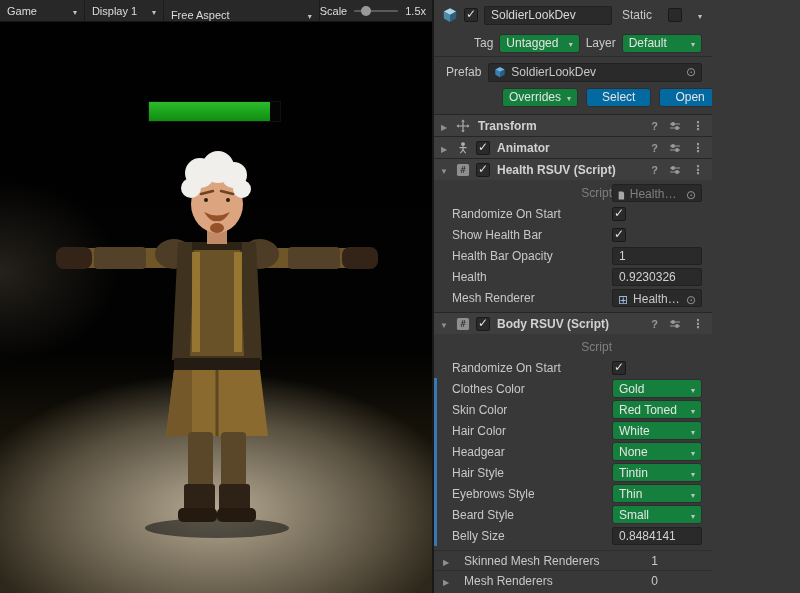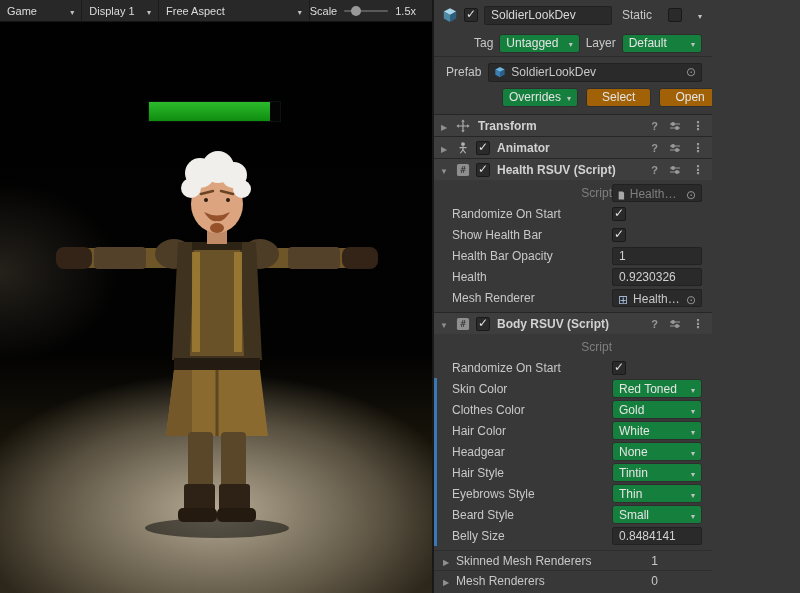--- a/index.html
+++ b/index.html
@@ -6,23 +6,23 @@
   html,body { width:800px; height:593px; overflow:hidden; background:#383838;
     font-family:"Liberation Sans","DejaVu Sans",sans-serif; -webkit-user-select:none; user-select:none; }
   .app { position:relative; width:712px; height:593px; display:flex; }
 
   
   .game-view { width:432px; height:593px; display:flex; flex-direction:column; background:#000; flex-shrink:0; }
   .gv-toolbar { height:22px; background:#282828; border-bottom:1px solid #151515; display:flex; align-items:center;
     color:#dddddd; font-size:11px; flex-shrink:0; }
   .tb-item { display:flex; align-items:center; justify-content:space-between; height:100%; padding:0 7px;
     border-right:1px solid #1b1b1b; cursor:default; }
-  .tb-game { width:86px; } .tb-display { width:80px; } .tb-aspect { width:158px; }
+  .tb-game { width:86px; } .tb-display { width:80px; } .tb-aspect { width:158px;align-items:flex-end; }
   .caret::after { content:"▾"; font-size:8px; color:#c2c2c2; }
-  .tb-scale { margin-left:auto; display:flex; align-items:center; gap:7px; padding-right:16px; }
+  .tb-scale { margin-left:auto; display:flex; align-items:center; gap:7px; padding-right:6px; }
   .slider-track { width:44px; height:2px; background:#5a5a5a; border-radius:1px; position:relative; }
   .slider-knob { position:absolute; left:7px; top:-4px; width:10px; height:10px; border-radius:50%; background:#999; }
 
   .gv-viewport { position:relative; flex:1; overflow:hidden;
     background:
       radial-gradient(170px 130px at 0px 250px, rgba(72,64,52,0.5), rgba(0,0,0,0) 70%),
       radial-gradient(330px 180px at 215px 488px, #b6ab94 0%, rgba(140,128,106,0.55) 50%, rgba(18,16,12,0) 76%),
       linear-gradient(180deg,#010101 0%,#020202 58%,#131008 70%,#2e281c 100%); }
   .health-bar { position:absolute; left:148px; top:79px; width:133px; height:21px;
     background:#040404; border:1px solid #0a140a; }
@@ -46,21 +46,21 @@
   .dd-text { overflow:hidden; white-space:nowrap; text-overflow:ellipsis; }
 
   .prefab-block { border-top:1px solid #2b2b2b; padding:5px 0 6px; }
   .prefab-row { height:20px; display:flex; align-items:center; gap:7px; padding:0 10px 0 12px; }
   .object-field { flex:1; height:19px; background:#2a2a2a; border:1px solid #212121; border-radius:2px;
     display:flex; align-items:center; gap:5px; padding:0 5px; min-width:0; }
   .picker { margin-left:auto; color:#969696; font-size:12px; line-height:1; cursor:default; }
   .picker::after { content:"⊙"; }
   .prefab-buttons { margin-top:4px; height:22px; display:flex; align-items:center; padding:0 12px 0 68px; gap:8px; }
   .dd-overrides { width:106px; }
-  .ubtn { height:19px; background:#a16207; border:1px solid #2e2e2e; border-radius:3px; color:#e4e4e4;
+  .ubtn { height:19px; background:#0369a1; border:1px solid #2e2e2e; border-radius:3px; color:#e4e4e4;
     font-size:12px; font-family:inherit; padding:0 15px; cursor:default; }
 
   .comp-header { height:22px; background:#3e3e3e; border-top:1px solid #262626; display:flex; align-items:center;
     gap:5px; padding:0 8px 0 4px; }
   .fold { width:12px; text-align:center; flex-shrink:0; }
   .fold::after { content:"▶"; font-size:8px; color:#909090; }
   .fold.open::after { content:"▼"; }
   .comp-icon { width:16px; height:16px; display:flex; align-items:center; justify-content:center; flex-shrink:0; }
   .comp-title { font-weight:700; font-size:12px; color:#d2d2d2; margin-left:2px; }
   .hdr-right { margin-left:auto; display:flex; align-items:center; gap:11px; color:#9a9a9a; }
@@ -82,21 +82,21 @@
   .tfield { width:100%; height:18px; background:#2a2a2a; border:1px solid #212121; border-radius:2px;
     color:#d2d2d2; font-size:12px; padding:0 6px; font-family:inherit; outline:none; }
   .obj-ref { width:100%; height:18px; background:#2a2a2a; border:1px solid #212121; border-radius:2px;
     display:flex; align-items:flex-end; gap:5px; padding:0 5px; min-width:0; }
   .obj-text { overflow:hidden; white-space:nowrap; text-overflow:ellipsis; }
   .obj-text.disabled { color:#7f7f7f; }
   .mr-icon { color:#9fb8d8; font-size:12px; line-height:1; }
   .mr-icon::after { content:"⊞"; }
   .dd-full { width:100%; }
 
-  .fold-row { height:20px; display:flex; align-items:center; gap:4px; padding:0 10px 0 6px;
+  .fold-row { height:20px; display:flex; align-items:center; gap:12px; padding:0 10px 0 6px;
     border-top:1px solid #2e2e2e; }
   .count { margin-left:auto; margin-right:44px; color:#c8c8c8; }
 </style>
 </head>
 <body>
 
 <div class="app">
 
   <div class="game-view">
     <div class="gv-toolbar">
@@ -367,33 +367,33 @@
         <span class="plabel disabled">Script</span>
       </div>
       <div class="prow">
         <span class="plabel">Randomize On Start</span>
         <div class="pvalue">
             <span class="checkbox on"></span>
           </div>
       </div>
 
       <div class="prow override">
+        <span class="plabel">Clothes Color</span>
+        <div class="pvalue">
+            <div class="dropdown dd-full">
+          <span class="dd-text">Gold</span>
+          <span class="caret"></span>
+            </div>
+          </div>
+      </div>
+      <div class="prow override">
         <span class="plabel">Skin Color</span>
         <div class="pvalue">
             <div class="dropdown dd-full">
           <span class="dd-text">Red Toned</span>
-          <span class="caret"></span>
-            </div>
-          </div>
-      </div>
-      <div class="prow override">
-        <span class="plabel">Clothes Color</span>
-        <div class="pvalue">
-            <div class="dropdown dd-full">
-          <span class="dd-text">Gold</span>
           <span class="caret"></span>
             </div>
           </div>
       </div>
       <div class="prow override">
         <span class="plabel">Hair Color</span>
         <div class="pvalue">
             <div class="dropdown dd-full">
           <span class="dd-text">White</span>
           <span class="caret"></span>

